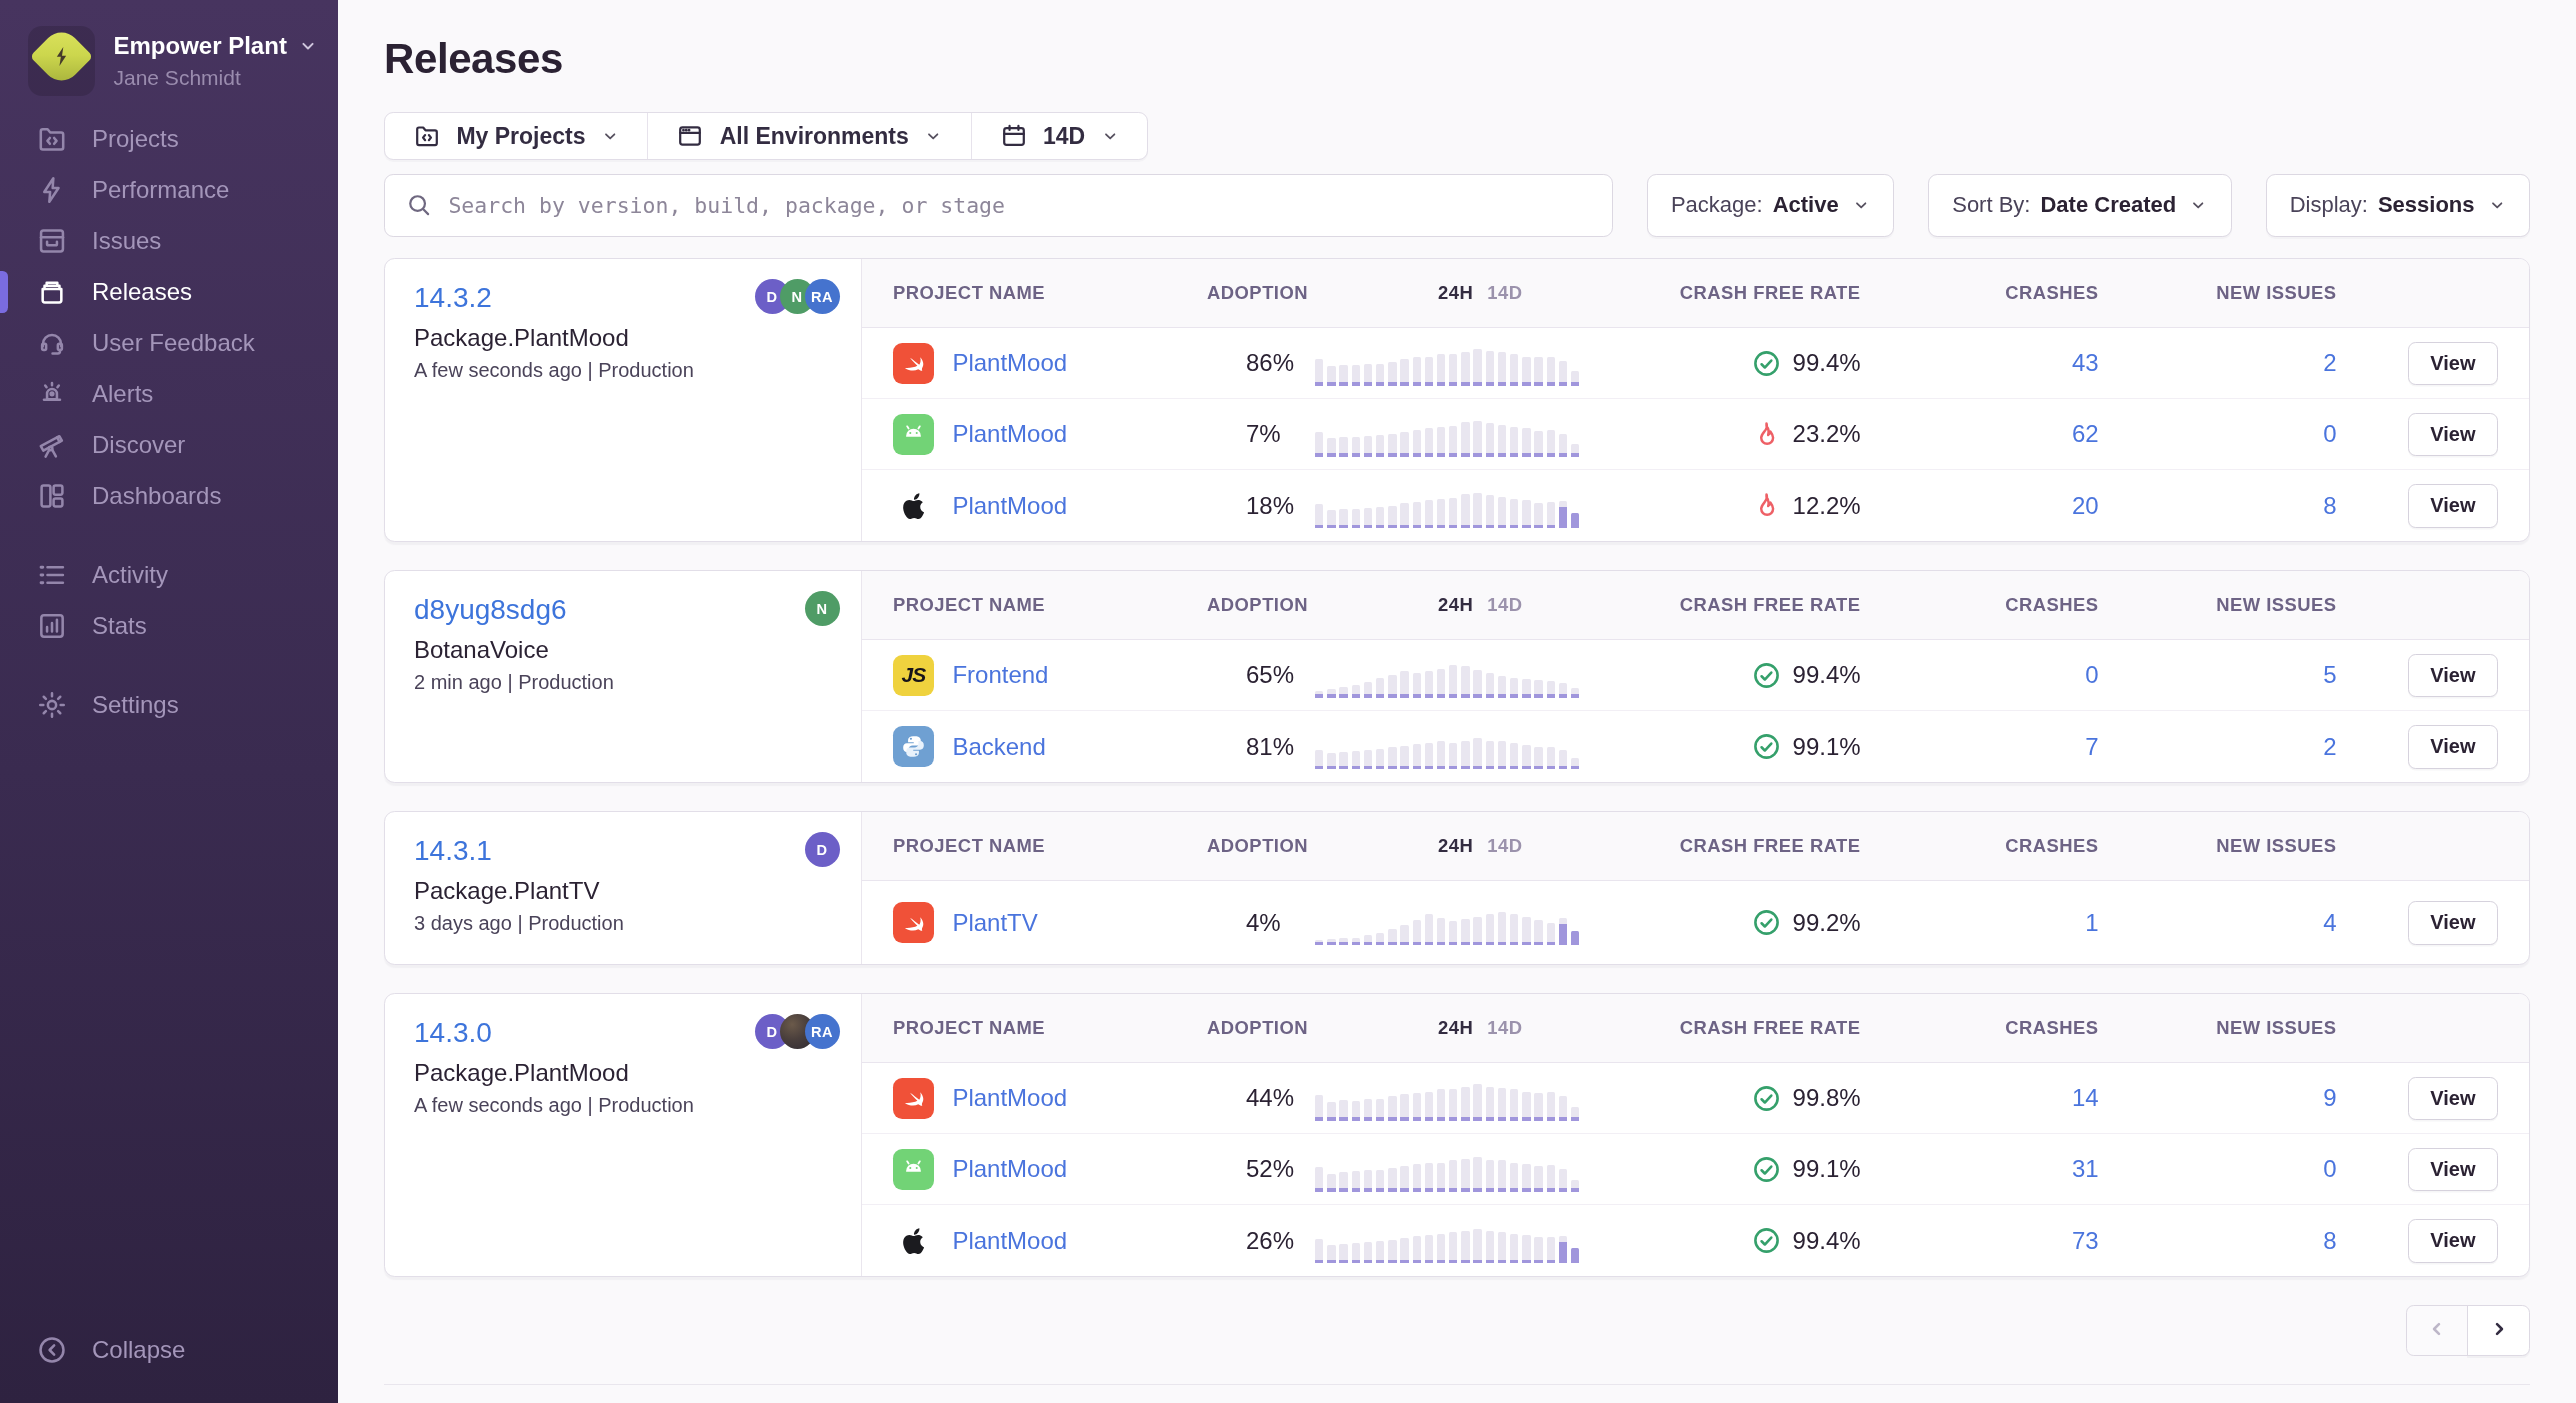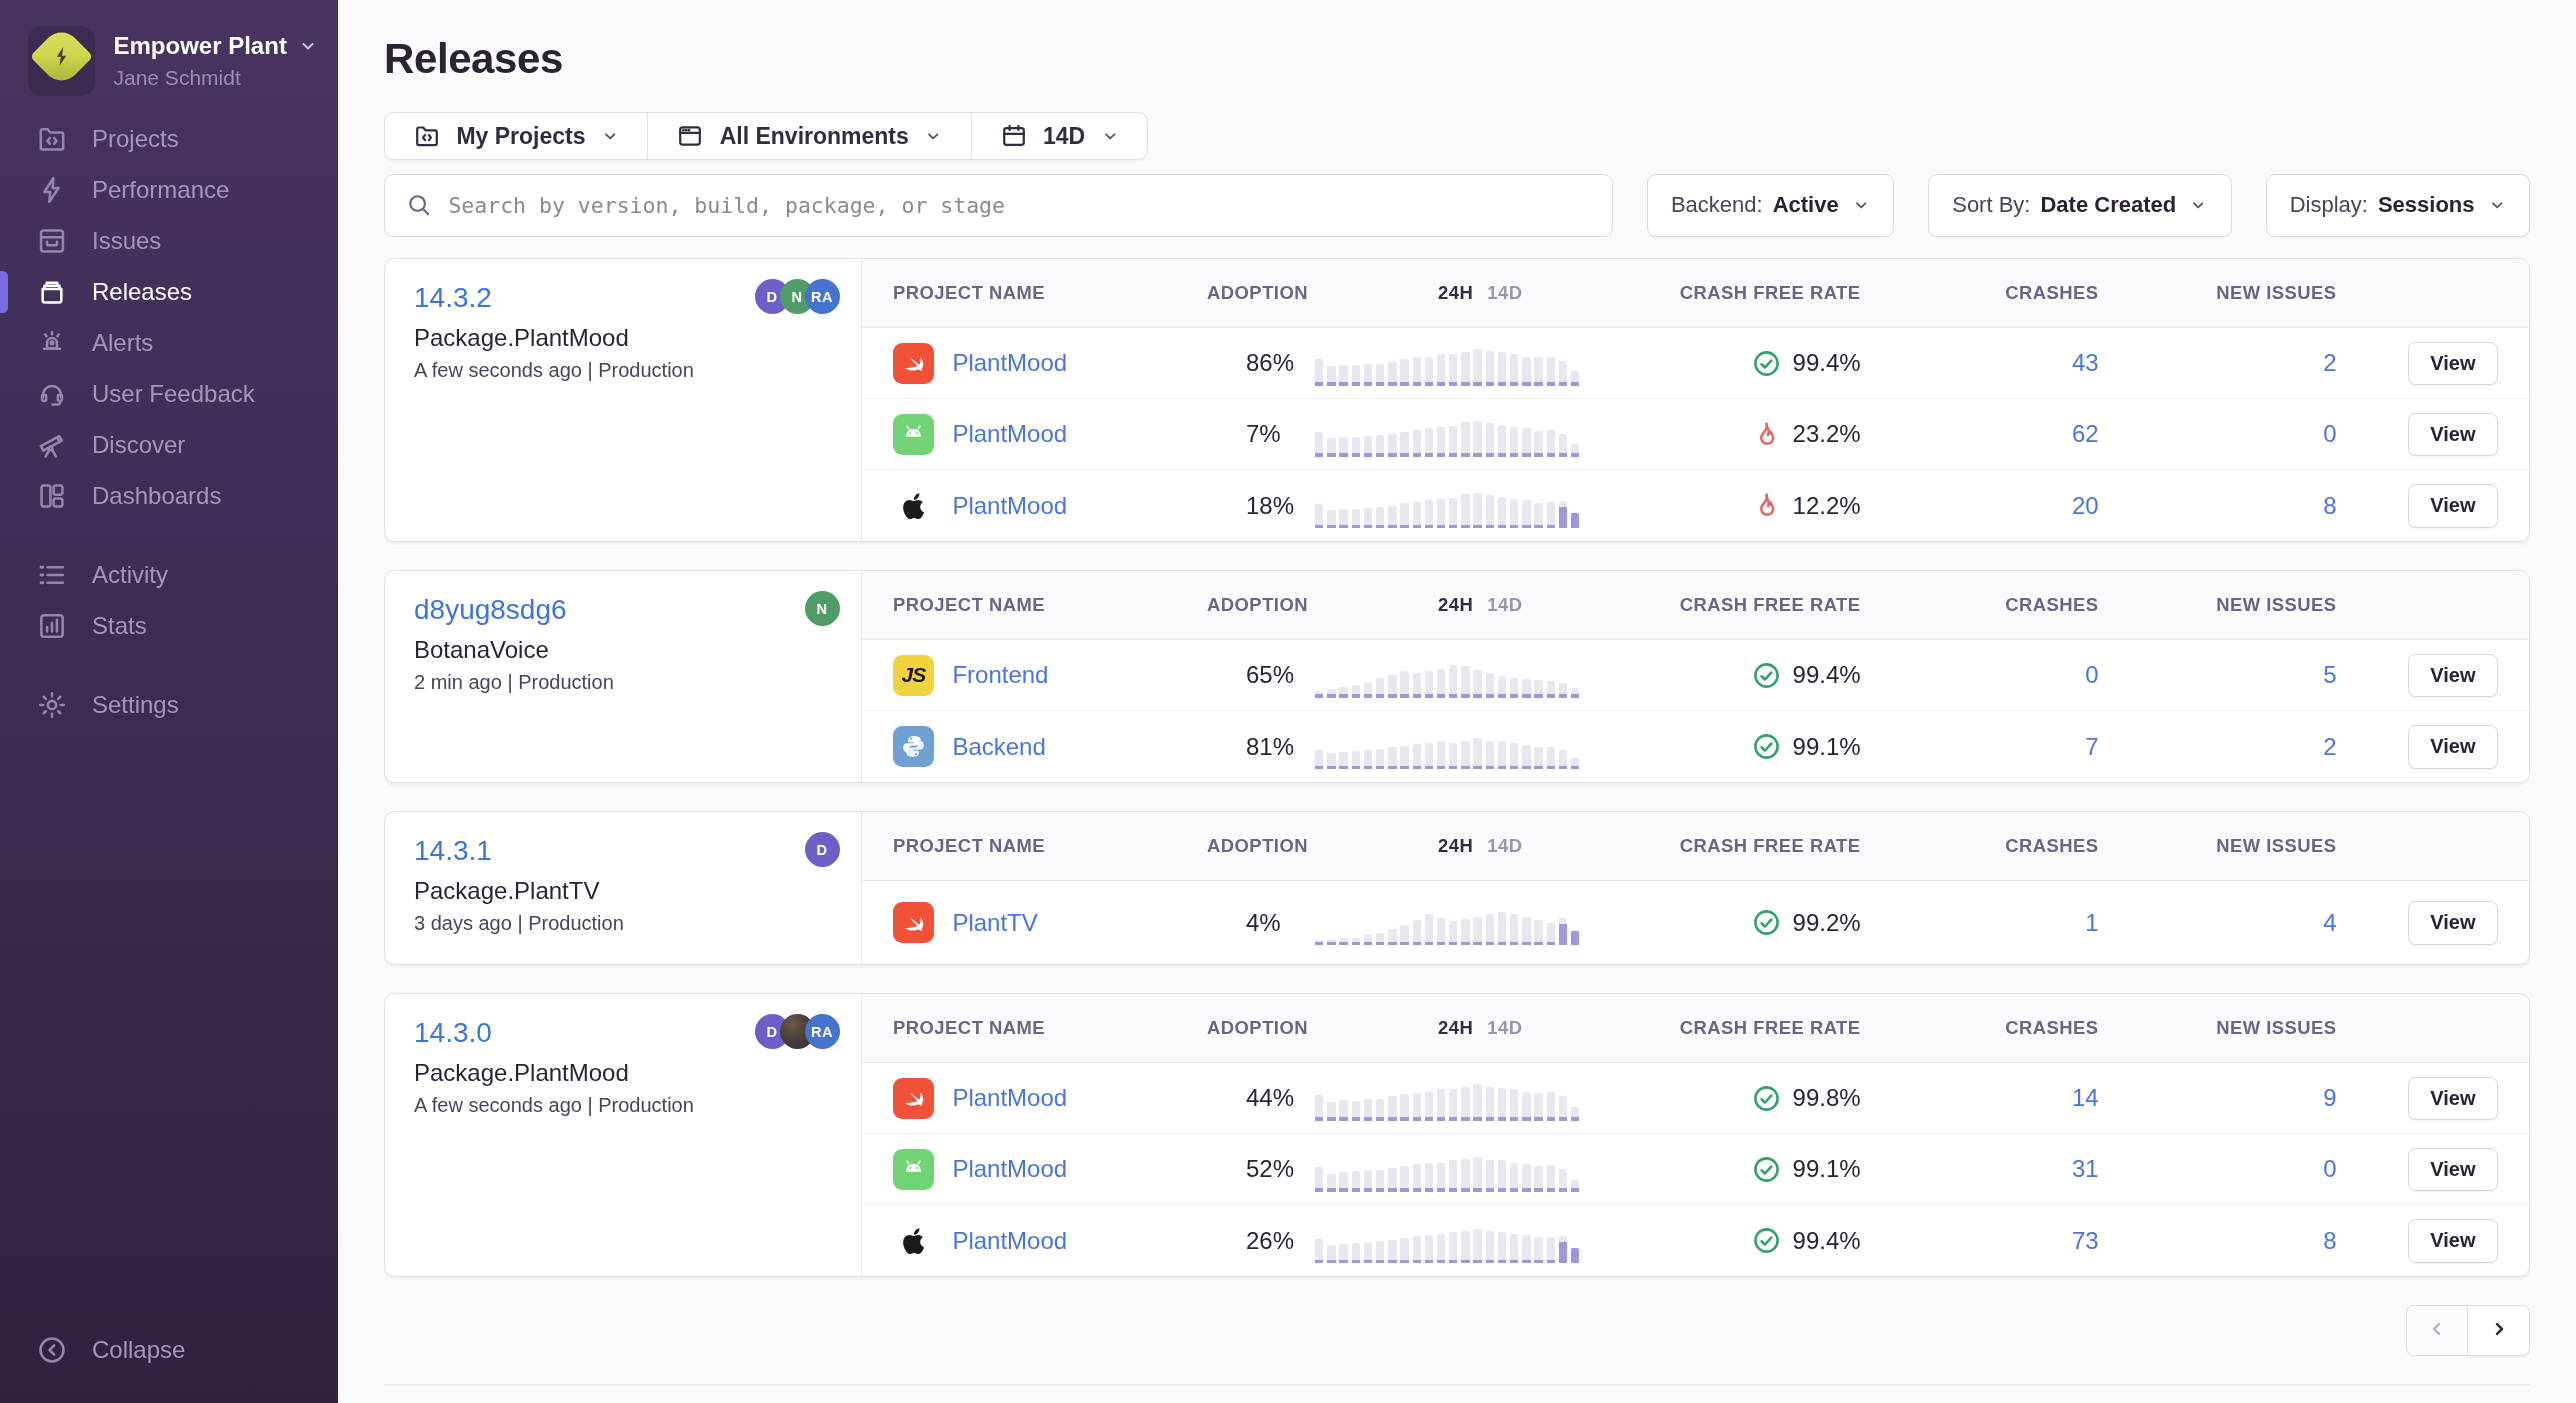--- a/index.html
+++ b/index.html
@@ -162,38 +162,38 @@
             <path d="M5 9.7h14v8.5c0 .9-.7 1.6-1.6 1.6H6.6c-.9 0-1.6-.7-1.6-1.6z"></path>
             <path d="M6.4 9.7V7.3h11.2v2.4"></path>
             <path d="M8 7.3V5h8v2.3"></path>
           </svg>
         </span>
         <span>Releases</span>
       </div>
       <div class="nav-item">
         <span class="nav-icon">
           <svg width="32" height="32" viewBox="0 0 24 24" fill="none" stroke="currentColor" stroke-width="1.9" stroke-linecap="round" stroke-linejoin="round">
+            <path d="M5.2 14.2v-1.4a6.8 6.8 0 0113.6 0v1.4"></path>
+            <rect x="4.6" y="12.6" width="3" height="4.6" rx="1.1"></rect>
+            <rect x="16.4" y="12.6" width="3" height="4.6" rx="1.1"></rect>
+            <path d="M18 17.2v1a1.6 1.6 0 01-1.6 1.6h-4"></path>
+          </svg>
+        </span>
+        <span>User Feedback</span>
+      </div>
+      <div class="nav-item">
+        <span class="nav-icon">
+          <svg width="32" height="32" viewBox="0 0 24 24" fill="none" stroke="currentColor" stroke-width="1.9" stroke-linecap="round" stroke-linejoin="round">
             <path d="M8.3 11.9a3.7 3.7 0 017.4 0v4.1H8.3z"></path>
             <path d="M6 16.3h12"></path>
             <circle cx="12" cy="11.9" r="1"></circle>
             <path d="M12 3.8v1.6M6.9 5.6l1 1.3M17.1 5.6l-1 1.3"></path>
           </svg>
         </span>
         <span>Alerts</span>
-      </div>
-      <div class="nav-item">
-        <span class="nav-icon">
-          <svg width="32" height="32" viewBox="0 0 24 24" fill="none" stroke="currentColor" stroke-width="1.9" stroke-linecap="round" stroke-linejoin="round">
-            <path d="M5.2 14.2v-1.4a6.8 6.8 0 0113.6 0v1.4"></path>
-            <rect x="4.6" y="12.6" width="3" height="4.6" rx="1.1"></rect>
-            <rect x="16.4" y="12.6" width="3" height="4.6" rx="1.1"></rect>
-            <path d="M18 17.2v1a1.6 1.6 0 01-1.6 1.6h-4"></path>
-          </svg>
-        </span>
-        <span>User Feedback</span>
       </div>
       <div class="nav-item">
         <span class="nav-icon">
           <svg width="32" height="32" viewBox="0 0 24 24" fill="none" stroke="currentColor" stroke-width="1.9" stroke-linecap="round" stroke-linejoin="round">
             <path d="M3.6 12.9l12.2-6.6 1.9 3.4-12.2 6.6z"></path>
             <path d="M15.8 6.3l1.7-.9 1.9 3.4-1.7.9"></path>
             <path d="M9.8 15.8l-2.6 4.9M12.1 15.4l2.8 5.2"></path>
             <circle cx="11" cy="14.6" r="1.3"></circle>
           </svg>
         </span>
@@ -306,21 +306,21 @@
     <div class="search-box">
       <span class="search-icon">
         <svg width="28" height="28" viewBox="0 0 24 24" fill="none" stroke="currentColor" stroke-width="1.9" stroke-linecap="round">
             <circle cx="10.8" cy="10.8" r="6.3"></circle>
             <path d="M15.5 15.5l4.3 4.3"></path>
           </svg>
       </span>
       <input class="search-input" value="" placeholder="Search by version, build, package, or stage" style="">
     </div>
     <button class="pill">
-      <span class="pill-label">Backend:</span>
+      <span class="pill-label">Package:</span>
       <span class="pill-value">Active</span>
       <span class="seg-chevron">
         <svg width="18.4" height="18.4" viewBox="0 0 24 24" fill="none" stroke="currentColor" stroke-width="2.3" stroke-linecap="round" stroke-linejoin="round">
             <path d="M6.5 9.5L12 15l5.5-5.5"></path>
           </svg>
       </span>
     </button>
     <button class="pill">
       <span class="pill-label">Sort By:</span>
       <span class="pill-value">Date Created</span>

